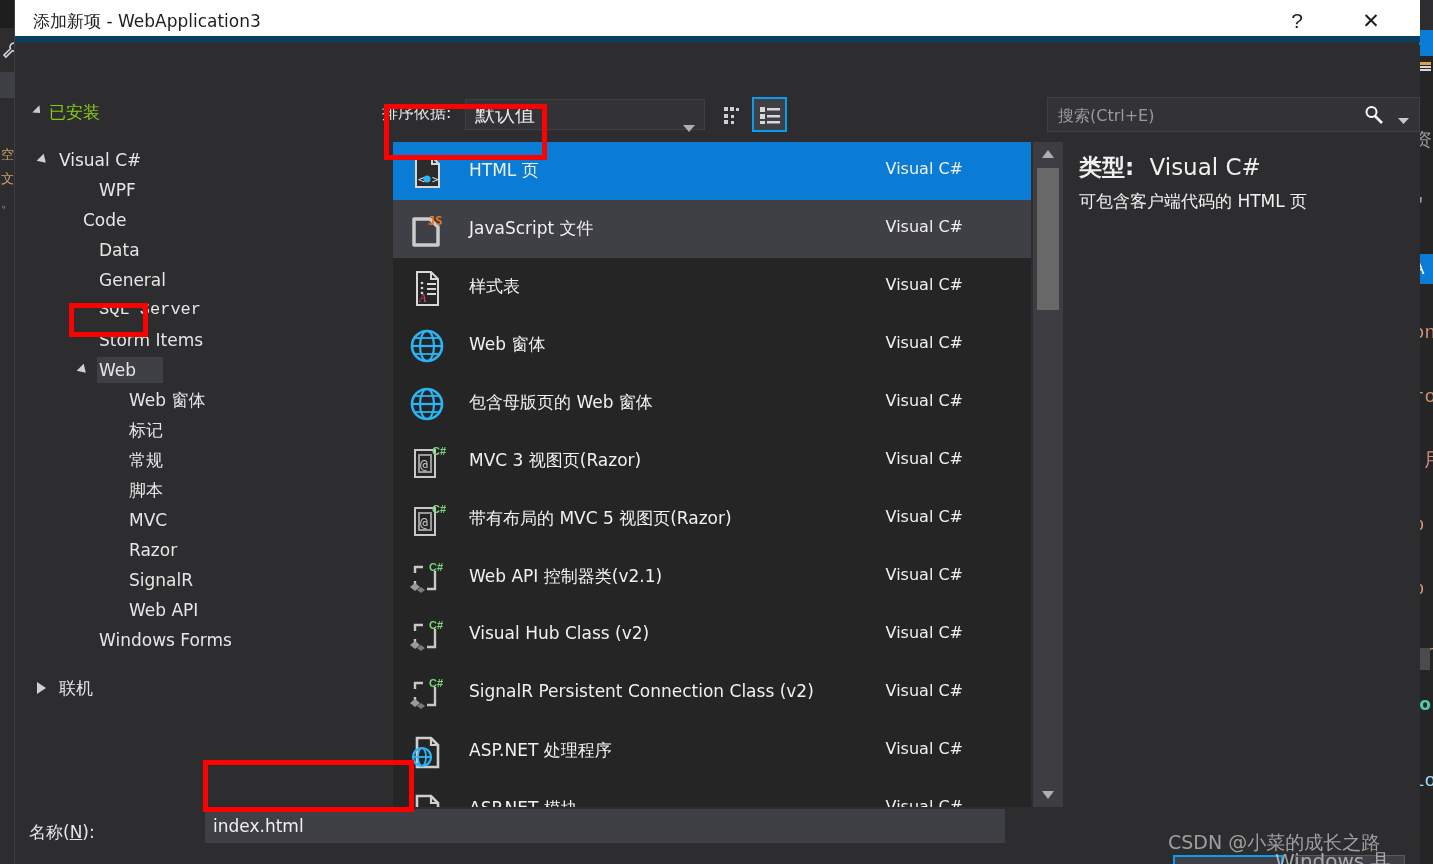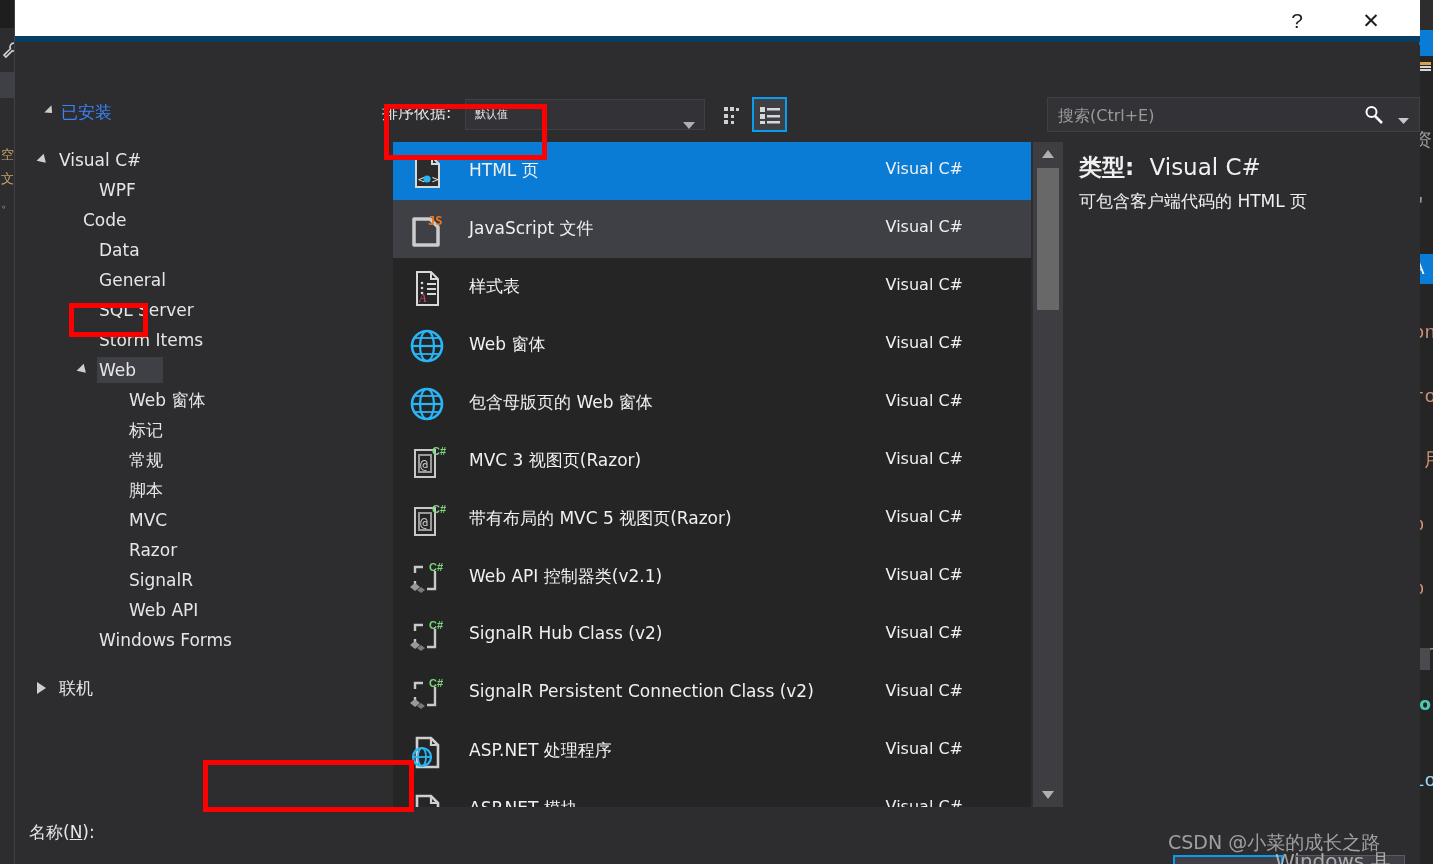--- a/index.html
+++ b/index.html
@@ -61,38 +61,38 @@
   .title-underline { position:absolute; left:0; bottom:0; width:1405px; height:3px; background:#0a3d62; }
 
   
   .dlg-body { position: absolute; left: 0; top: 45px; width: 1405px; height: 819px; background: #2d2d30; }
 
   
   .sortlabel { position:absolute; left:367px; top:58px; font-size:16px; color:#e6e6e6; font-family:"DejaVu Sans", sans-serif;}
   .sortcombo {
     position:absolute; left:450px; top:54px; width:240px; height:31px;
     background:#333337; border:1px solid #3f3f46; color:#e6e6e6;
-    font-size:11px; line-height:29px; padding-left:9px;
+    font-size:20px; line-height:29px; padding-left:9px;
     font-family:"DejaVu Sans", sans-serif;
   }
   .sortcombo .caret { position:absolute; right:9px; top:12px; }
   .viewbtn { position:absolute; top:52px; width:35px; height:35px; display:flex; align-items:center; justify-content:center; }
   #view-grid-btn { left:699px; }
   #view-list-btn { left:737px; border:2px solid #0a9cf0; background:#3f3f46; }
 
   .searchbox {
     position:absolute; left:1032px; top:52px; width:373px; height:35px;
     background:#333337; border:1px solid #3f3f46;
   }
   .searchbox .ph { position:absolute; left:10px; top:8px; font-size:16px; color:#9a9a9a; font-family:"DejaVu Sans", sans-serif;}
   .searchbox .sicon { position:absolute; right:34px; top:6px; }
   .searchbox .scaret { position:absolute; right:10px; top:13px; }
 
   
-  .installed-hdr { position:absolute; left:32px; top:56px; font-size:17px; color:#3b82f6; font-family:Liberation Mono, monospace;}
+  .installed-hdr { position:absolute; left:20px; top:56px; font-size:17px; color:#84cc16; font-family:Liberation Mono, monospace;}
   .tri-open { display:inline-block; width:0;height:0; border-left:6px solid #cccccc; border-top:5px solid transparent; border-bottom:5px solid transparent; transform: rotate(45deg); margin-right:8px; vertical-align:2px;}
 
   
   #tree { position:absolute; left:8px; top:100px; width:360px; height:660px; background:#2d2d30; }
   .tnode { position:absolute; height:30px; line-height:30px; font-size:17px; color:#e6e6e6; white-space:nowrap; font-family:"DejaVu Sans", sans-serif;}
   .tnode .arrow-open { position:absolute; left:-20px; top:10px; width:0;height:0;border-style:solid;border-width:5px 0 5px 8px;border-color:transparent transparent transparent #d0d0d0; transform:rotate(45deg);}
   .tnode-sel-bg { position:absolute; background:#3f3f46; height:26px; }
 
   
   #list { position:absolute; left:378px; top:97px; width:638px; height:665px; background:#252526; overflow:hidden; }
@@ -209,20 +209,21 @@
           <circle cx="9" cy="10" r="1.4" fill="#8a8a8a"></circle>
         </svg>
     </div>
     <div class="bg-bottom-txt bg-bold-blue" style="bottom:150px;color:#4ec9b0;font-weight:bold;">tio</div>
   </div>
 </div>
 
 <div id="dialog">
 
   <div class="titlebar">
+    <div class="title-text">添加新项 - WebApplication3</div>
     <div class="title-btn" id="help-btn">
       <span>?</span>
     </div>
     <div class="title-btn" id="close-btn">
       <span>✕</span>
     </div>
     <div class="title-underline"></div>
   </div>
 
   <div class="dlg-body">
@@ -281,21 +282,21 @@
     <div id="tree">
 
       <div class="tnode" style="left:36px; top:0;">
         <span class="arrow-open"></span>
         <span>Visual C#</span>
       </div>
       <div class="tnode" style="left:76px; top:30px;"><span>WPF</span></div>
       <div class="tnode" style="left:60px; top:60px;"><span>Code</span></div>
       <div class="tnode" style="left:76px; top:90px;"><span>Data</span></div>
       <div class="tnode" style="left:76px; top:120px;"><span>General</span></div>
-      <div class="tnode" style="left:76px; top:150px;"><span>SQL Server</span></div>
+      <div class="tnode" style="left:76px; top:150px;font-family:Liberation Mono, monospace;"><span>SQL Server</span></div>
       <div class="tnode" style="left:76px; top:180px;"><span>Storm Items</span></div>
 
       <div class="tnode-sel-bg" style="left:74px; top:212px; width:66px;"></div>
       <div class="tnode" style="left:76px; top:210px;">
         <span class="arrow-open"></span>
         <span>Web</span>
       </div>
 
       <div class="tnode" style="left:106px; top:240px;"><span>Web 窗体</span></div>
       <div class="tnode" style="left:106px; top:270px;"><span>标记</span></div>
@@ -431,21 +432,21 @@
         <span class="ico">
           <svg width="40" height="38" viewBox="0 0 40 38">
             <path d="M8 14V8h8" fill="none" stroke="#c8c8c8" stroke-width="2.4"></path>
             <path d="M28 12v18h-8" fill="none" stroke="#c8c8c8" stroke-width="2.4"></path>
             <path d="M8 22v8" fill="none" stroke="#c8c8c8" stroke-width="2.4"></path>
             <polygon points="8,24 13,28 8,32 3,28" fill="#9a9a9a"></polygon>
             <polygon points="14,28 18,31 14,34 10,31" fill="#7a7a7a"></polygon>
             <text x="22" y="12" font-size="11" fill="#7ed97e" font-weight="bold" font-family="sans-serif">C#</text>
           </svg>
         </span>
-        <span class="lbl">SignalR Hub Class (v2)</span>
+        <span class="lbl">Visual Hub Class (v2)</span>
         <span class="lang">Visual C#</span>
       </div>
 
       <div class="litem" style="top:522px">
         <span class="ico">
           <svg width="40" height="38" viewBox="0 0 40 38">
             <path d="M8 14V8h8" fill="none" stroke="#c8c8c8" stroke-width="2.4"></path>
             <path d="M28 12v18h-8" fill="none" stroke="#c8c8c8" stroke-width="2.4"></path>
             <path d="M8 22v8" fill="none" stroke="#c8c8c8" stroke-width="2.4"></path>
             <polygon points="8,24 13,28 8,32 3,28" fill="#9a9a9a"></polygon>
@@ -502,20 +503,21 @@
       <div class="row1">
         <b>类型:</b>
         <span style="margin-left:8px">Visual C#</span>
       </div>
       <div class="row2">可包含客户端代码的 HTML 页</div>
     </div>
 
     <div class="namelabel">
       <span>名称(</span><u>N</u><span>):</span>
     </div>
+    <input class="nameinput" value="index.html" style="">
 
     <div class="btn" id="add-button">
       <span>添加(</span>
         <u>A</u>
         <span>)</span>
     </div>
     <div class="btn" id="cancel-button">
       <span>取消</span>
     </div>
 

